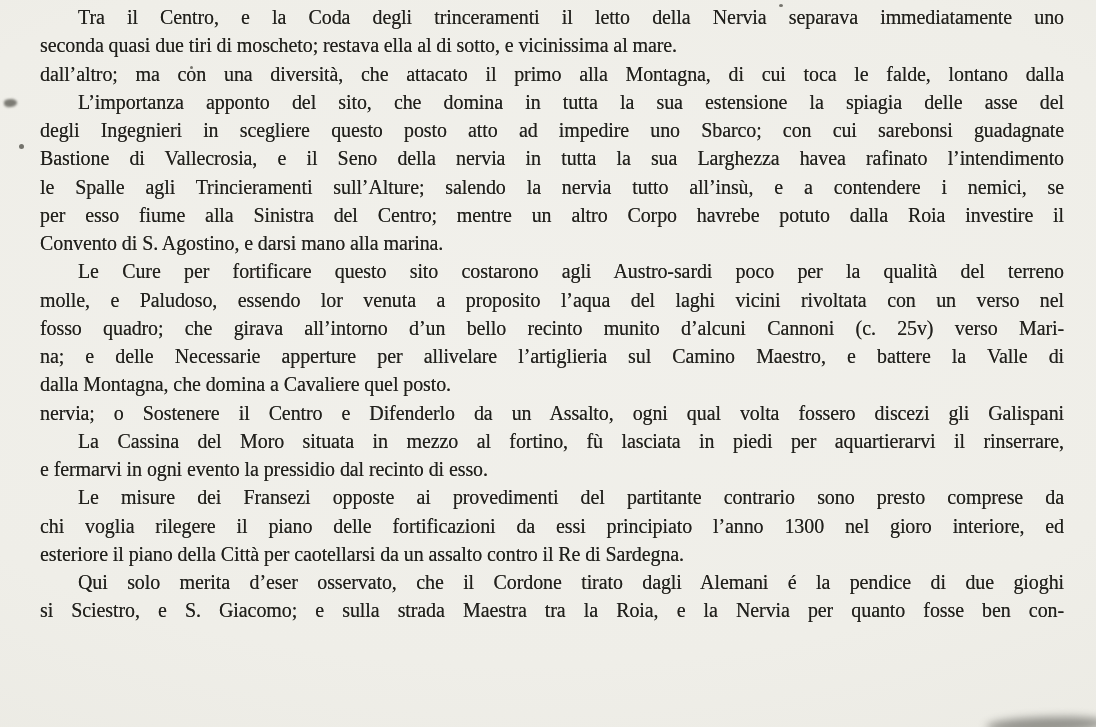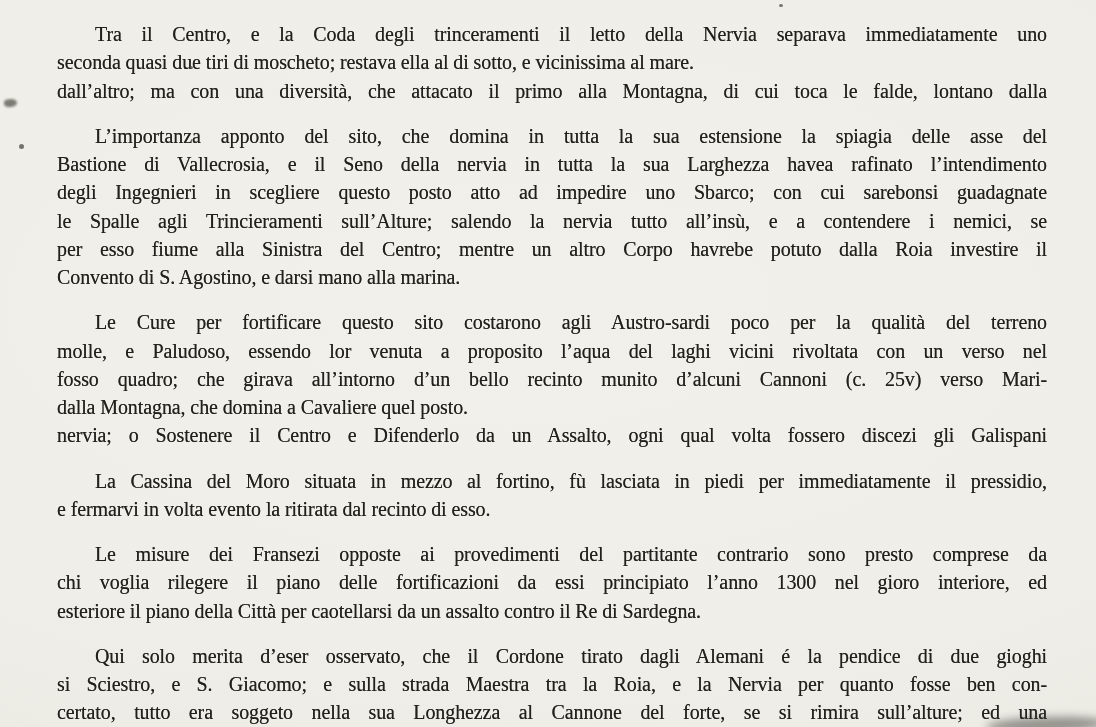--- a/index.html
+++ b/index.html
@@ -15,21 +15,21 @@
   .text-block {
     position: absolute;
     left: 40px; top: 3px; width: 1024px;
     font-family: "Liberation Serif", "DejaVu Serif", serif;
     font-size: 20px;
     line-height: 28.25px;
     letter-spacing: -0.1px;
     color: #21201c;
     text-shadow: 0 0 0.5px rgba(33,32,28,0.65);
   }
-  .paragraph { margin: 17px; }
+  .paragraph { margin: 0; }
   .line {
     height: 28.25px;
     text-align: justify;
     text-align-last: justify;
     white-space: normal;
   }
   .line.last { text-align-last: left; }
   .line.indent { text-indent: 38px; }
   .speck {
     position: absolute;
@@ -60,46 +60,46 @@
 
 <div class="page">
   <div class="text-block">
       <div class="paragraph">
         <div class="line indent">Tra il Centro, e la Coda degli trinceramenti il letto della Nervia separava immediatamente uno</div>
         <div class="line last">seconda quasi due tiri di moscheto; restava ella al di sotto, e vicinissima al mare.</div>
         <div class="line">dall’altro; ma con una diversità, che attacato il primo alla Montagna, di cui toca le falde, lontano dalla</div>
       </div>
       <div class="paragraph">
         <div class="line indent">L’importanza apponto del sito, che domina in tutta la sua estensione la spiagia delle asse del</div>
+        <div class="line">degli Ingegnieri in scegliere questo posto atto ad impedire uno Sbarco; con cui sarebonsi guadagnate</div>
         <div class="line">Bastione di Vallecrosia, e il Seno della nervia in tutta la sua Larghezza havea rafinato l’intendimento</div>
-        <div class="line">degli Ingegnieri in scegliere questo posto atto ad impedire uno Sbarco; con cui sarebonsi guadagnate</div>
         <div class="line">le Spalle agli Trincieramenti sull’Alture; salendo la nervia tutto all’insù, e a contendere i nemici, se</div>
         <div class="line">per esso fiume alla Sinistra del Centro; mentre un altro Corpo havrebe potuto dalla Roia investire il</div>
         <div class="line last">Convento di S. Agostino, e darsi mano alla marina.</div>
       </div>
       <div class="paragraph">
         <div class="line indent">Le Cure per fortificare questo sito costarono agli Austro-sardi poco per la qualità del terreno</div>
         <div class="line">molle, e Paludoso, essendo lor venuta a proposito l’aqua del laghi vicini rivoltata con un verso nel</div>
         <div class="line">fosso quadro; che girava all’intorno d’un bello recinto munito d’alcuni Cannoni (c. 25v) verso Mari-</div>
+        <div class="line">na; e delle Necessarie apperture per allivelare l’artiglieria sul Camino Maestro, e battere la Valle di</div>
         <div class="line last">dalla Montagna, che domina a Cavaliere quel posto.</div>
         <div class="line">nervia; o Sostenere il Centro e Difenderlo da un Assalto, ogni qual volta fossero discezi gli Galispani</div>
       </div>
       <div class="paragraph">
-        <div class="line indent">La Cassina del Moro situata in mezzo al fortino, fù lasciata in piedi per immediatamente il pressidio,</div>
-        <div class="line last">e fermarvi in volta evento la ritirata dal recinto di esso.</div>
+        <div class="line indent">La Cassina del Moro situata in mezzo al fortino, fù lasciata in piedi per aquartierarvi il rinserrare,</div>
+        <div class="line last">e fermarvi in ogni evento la pressidio dal recinto di esso.</div>
       </div>
       <div class="paragraph">
         <div class="line indent">Le misure dei Fransezi opposte ai provedimenti del partitante contrario sono presto comprese da</div>
         <div class="line">chi voglia rilegere il piano delle fortificazioni da essi principiato l’anno 1300 nel gioro interiore, ed</div>
         <div class="line last">esteriore il piano della Città per caotellarsi da un assalto contro il Re di Sardegna.</div>
       </div>
       <div class="paragraph">
         <div class="line indent">Qui solo merita d’eser osservato, che il Cordone tirato dagli Alemani é la pendice di due gioghi</div>
         <div class="line">si Sciestro, e S. Giacomo; e sulla strada Maestra tra la Roia, e la Nervia per quanto fosse ben con-</div>
-        <div class="line">certato, tutto era soggeto nella sua Longhezza al Cannone del forte, se si rimira sull’alture; ed una</div>
       </div>
     </div>
   <div id="artifacts">
       <div class="speck scribble" style="left: 4px; top: 99px; width: 13px; height: 8px; position: absolute;"></div>
       <div class="speck" style="left: 19px; top: 144px; width: 5px; height: 5px; position: absolute;"></div>
       <div class="speck" style="left: 779px; top: 4px; width: 4px; height: 3px; position: absolute;"></div>
       <div class="speck" style="left: 190px; top: 66px; width: 3px; height: 3px; position: absolute;"></div>
     </div>
 <div class="edge-shadow"></div>
   </div>

